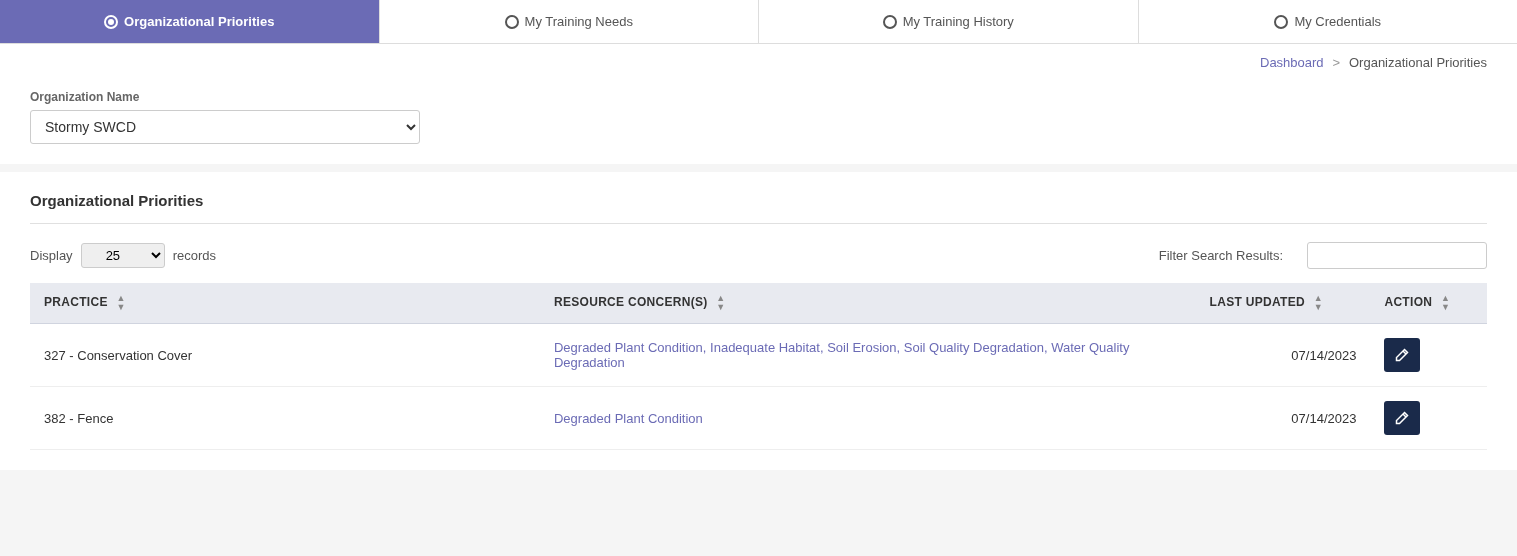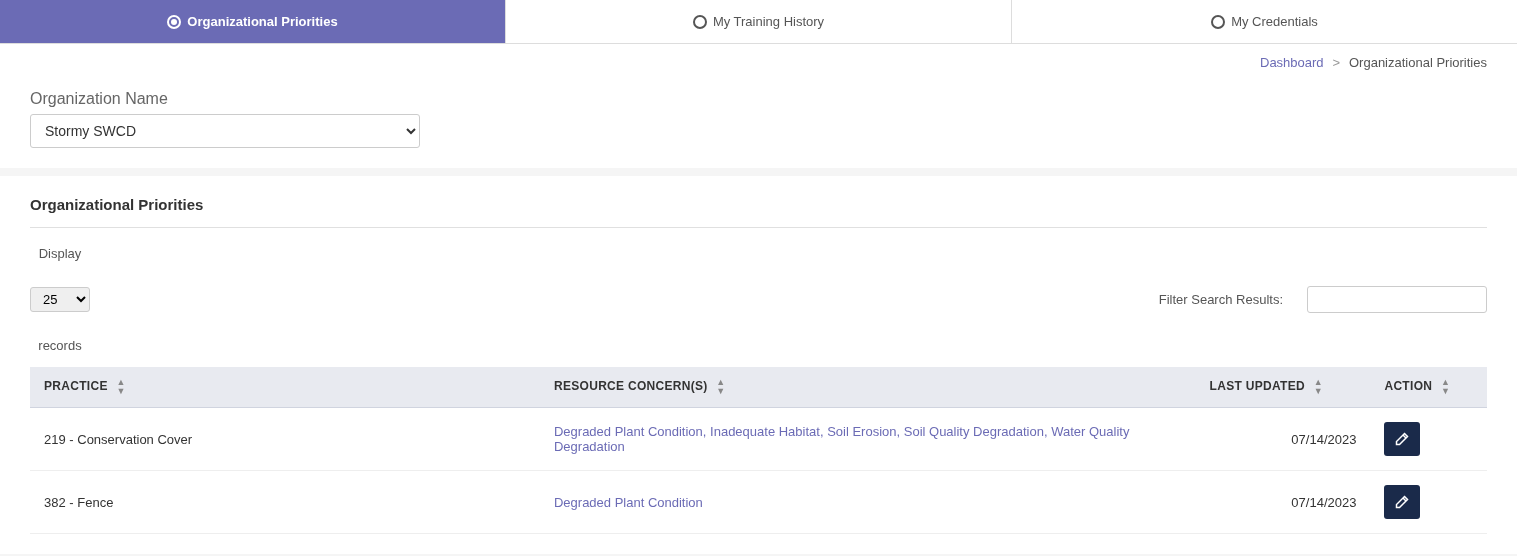--- a/index.html
+++ b/index.html
@@ -44,23 +44,24 @@
     }
 
     
     .content-area {
       background: #fff;
       padding: 20px 30px;
       margin-bottom: 8px;
     }
 
     .org-name-label {
-      font-size: 16px;
+      font-size: 12px;
       color: #666;
       margin-bottom: 6px;
+      font-weight: bold;
     }
 
     .org-select {
       width: 390px;
       padding: 7px 10px;
       border: 1px solid #ccc;
       border-radius: 3px;
       font-size: 14px;
       color: #333;
       background: #fff;
@@ -118,27 +119,26 @@
     
     .controls-row {
       display: flex;
       align-items: center;
       justify-content: space-between;
       margin-bottom: 14px;
     }
     .display-group {
       display: flex;
       align-items: center;
-      gap: 26px;
+      gap: 8px;
       font-size: 13px;
       color: #555;
-      flex-direction: column;
     }
     .display-select {
-      padding: 3px 8px;
+      padding: 3px 20px;
       border: 1px solid #ccc;
       border-radius: 3px;
       font-size: 13px;
     }
     .filter-group {
       display: flex;
       align-items: center;
       gap: 24px;
       font-size: 13px;
       color: #555;
@@ -220,20 +220,24 @@
   </style>
 </head>
 <body>
 
 <div class="top-bar">
 
   <div class="tab-bar">
     <div class="tab-item active">
       <span class="tab-radio filled"></span>
       <span>Organizational Priorities</span>
+    </div>
+    <div class="tab-item">
+      <span class="tab-radio"></span>
+      <span>My Training Needs</span>
     </div>
     <div class="tab-item">
       <span class="tab-radio"></span>
       <span>My Training History</span>
     </div>
     <div class="tab-item">
       <span class="tab-radio"></span>
       <span>My Credentials</span>
     </div>
   </div>
@@ -304,21 +308,21 @@
           <span class="sort-arrows">
             <span>▲</span>
             <span>▼</span>
           </span>
         </th>
       </tr>
     </thead>
     <tbody id="table-body">
     <tr>
     <td class="col-practice">
-      <a href="#" class="practice-link">219 - Conservation Cover</a>
+      <a href="#" class="practice-link">327 - Conservation Cover</a>
     </td>
     <td class="col-resource">
       <a href="#" class="concern-link">Degraded Plant Condition, Inadequate Habitat, Soil Erosion, Soil Quality Degradation, Water Quality Degradation</a>
     </td>
     <td class="col-updated date-cell">07/14/2023</td>
     <td class="col-action">
       <button class="action-btn">
         <svg width="14" height="14" viewBox="0 0 14 14" fill="none" xmlns="http://www.w3.org/2000/svg">
           <path d="M9.5 1.5L12.5 4.5L4.5 12.5H1.5V9.5L9.5 1.5Z" stroke="white" stroke-width="1.5" fill="none"></path>
           <path d="M8 3L11 6" stroke="white" stroke-width="1.5"></path>

